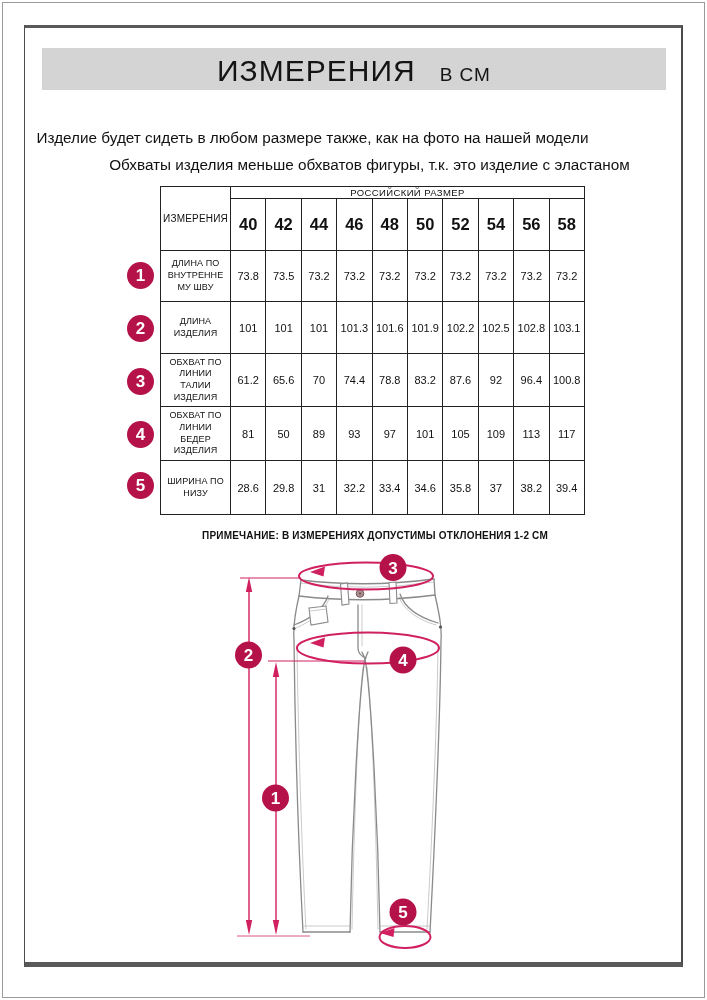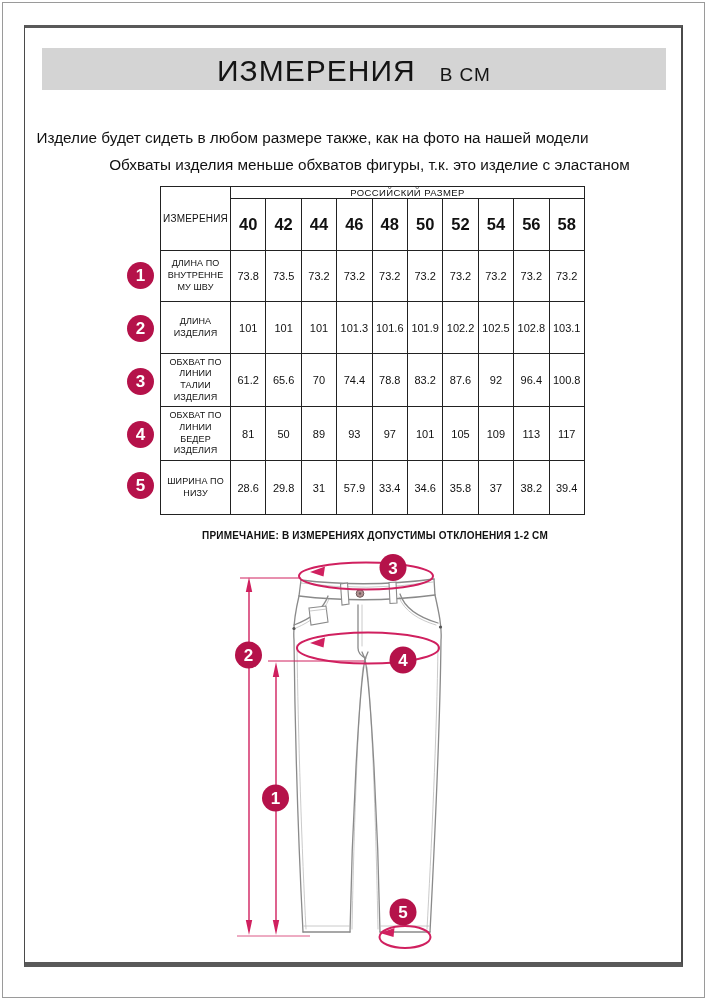--- a/index.html
+++ b/index.html
@@ -144,21 +144,21 @@
       <td class="c-val">105</td>
       <td class="c-val">109</td>
       <td class="c-val">113</td>
       <td class="c-val">117</td>
     </tr>
     <tr class="rh5">
       <td class="c-label">ШИРИНА ПО НИЗУ</td>
       <td class="c-val">28.6</td>
       <td class="c-val">29.8</td>
       <td class="c-val">31</td>
-      <td class="c-val">57.9</td>
+      <td class="c-val">32.2</td>
       <td class="c-val">33.4</td>
       <td class="c-val">34.6</td>
       <td class="c-val">35.8</td>
       <td class="c-val">37</td>
       <td class="c-val">38.2</td>
       <td class="c-val">39.4</td>
     </tr>
   </tbody>
     </table>
 

